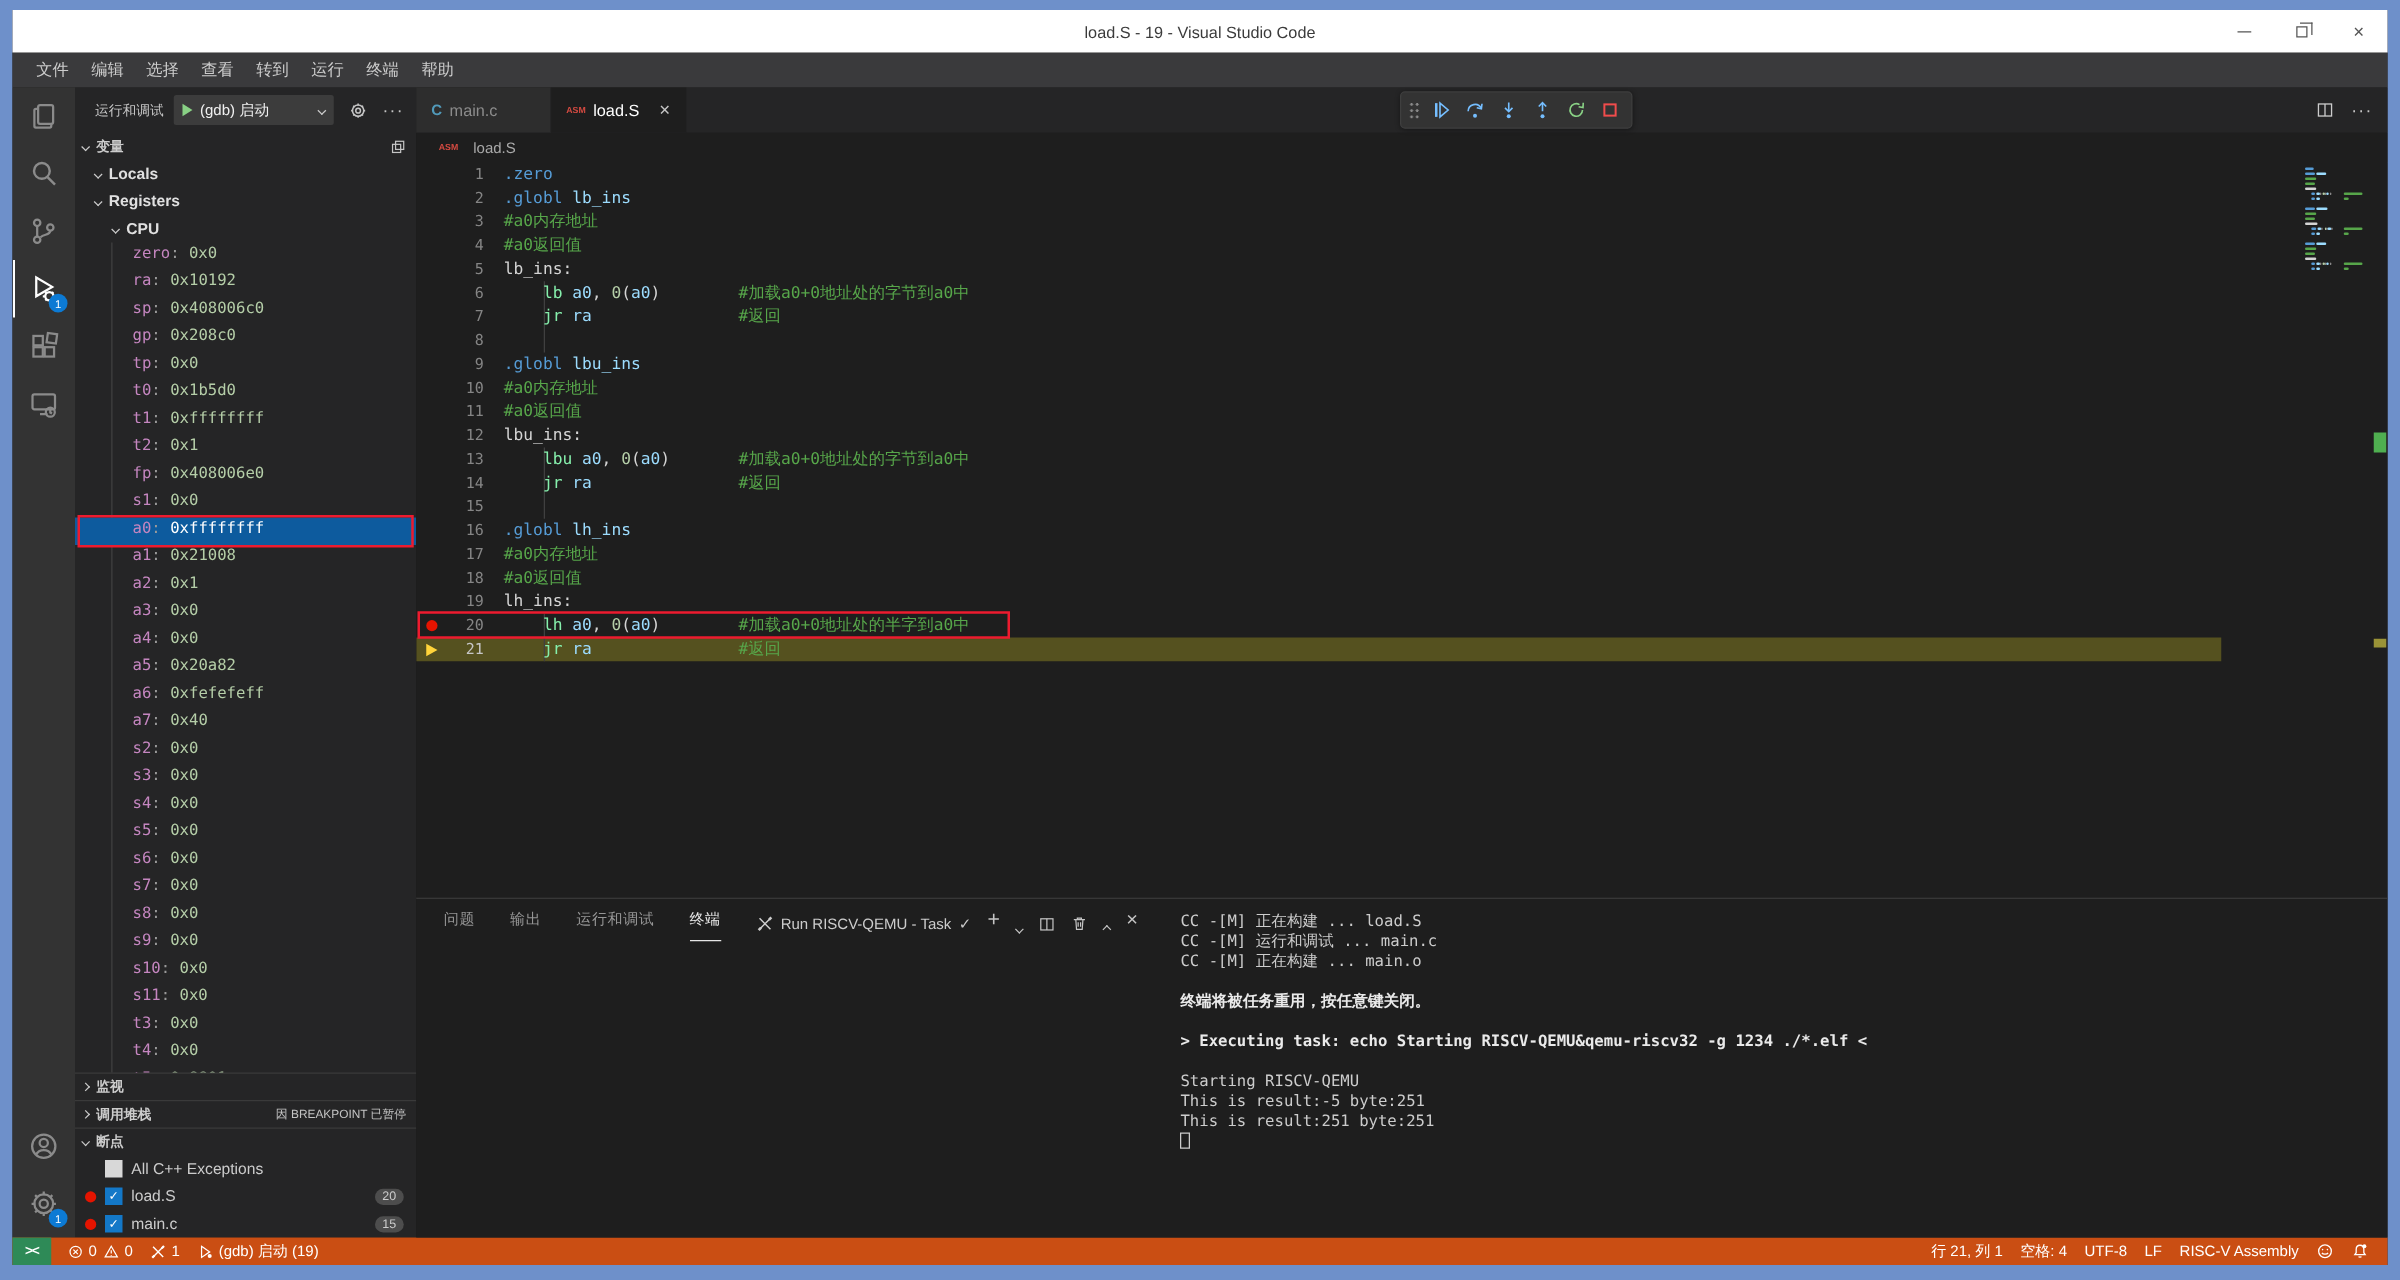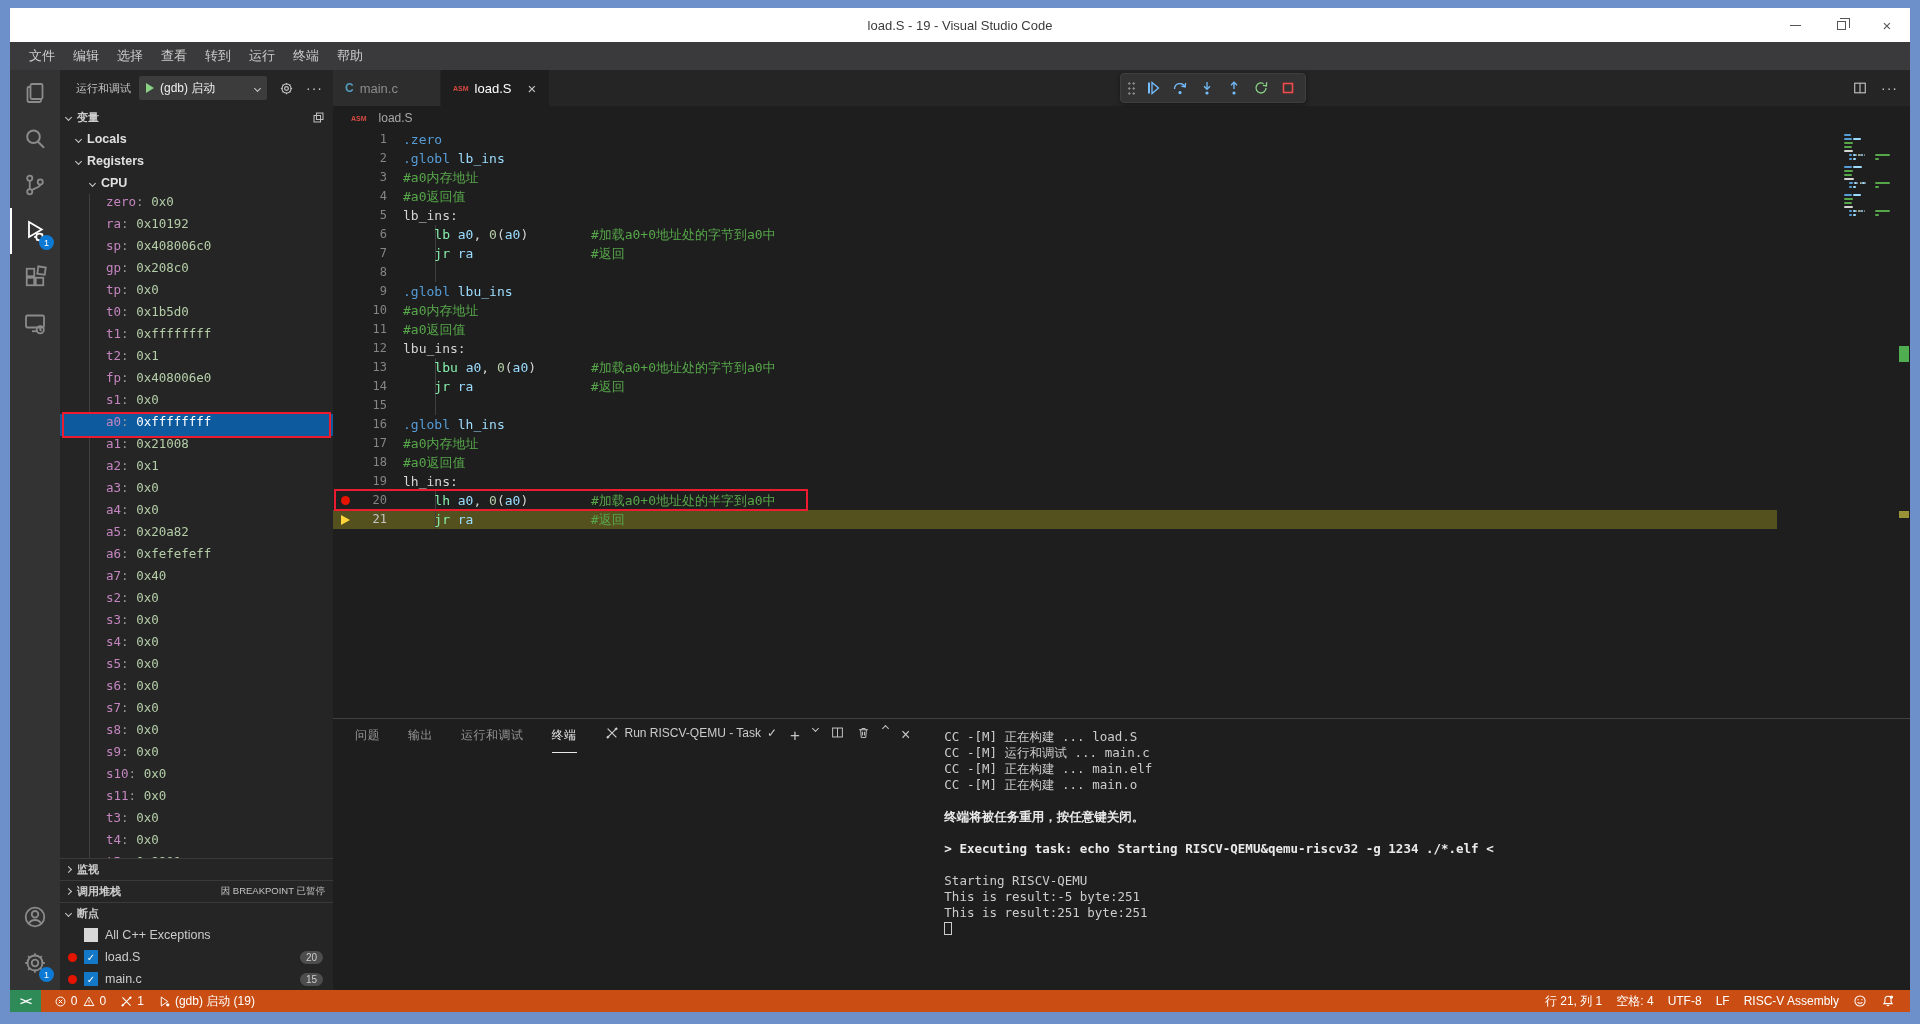--- a/index.html
+++ b/index.html
@@ -104,21 +104,21 @@
   .minimap { position:absolute; top:4px; right:14px; width:52px; height:100%; z-index:3; }
   .mm { position:absolute; height:2px; border-radius:1px; }
   .ovr-green { position:absolute; right:1px; top:216px; width:10px; height:16px; background:#4faf50; z-index:3; }
   .ovr-olive { position:absolute; right:1px; top:381px; width:10px; height:7px; background:#9a9337; z-index:3; }
 
   
   .panel { height:272px; flex:none; background:#1e1e1e; border-top:1px solid #404040; display:flex; flex-direction:row; }
   .panel-tabs { height:34px; display:flex; align-items:center; padding:0 12px 0 22px; flex:none; }
   .panel-tab { font-size:12px; color:#969696; margin-right:28px; height:100%; display:flex; align-items:center; border-bottom:1px solid transparent; letter-spacing:.5px; }
   .panel-tab.active { color:#e7e7e7; border-bottom-color:#e7e7e7; }
-  .panel-right { margin-left:auto; display:flex; align-items:flex-start; gap:13px; color:#c5c5c5; }
+  .panel-right { margin-left:auto; display:flex; align-items:flex-end; gap:13px; color:#c5c5c5; }
   .task-label { font-size:12px; display:flex; align-items:center; gap:6px; color:#cccccc; }
   .p-icon { display:flex; align-items:center; justify-content:center; color:#c5c5c5; font-size:14px; }
   .panel-content { flex:1; overflow:hidden; padding:10px 0 0 22px; font-family:"DejaVu Sans Mono",monospace; font-size:12.5px; line-height:16px; color:#cccccc; }
   .term-line { white-space:pre; min-height:16px; }
   .term-line.bold { font-weight:bold; color:#eaeaea; }
   .term-cursor { display:inline-block; width:8px; height:13px; border:1px solid #cccccc; vertical-align:-2px; }
 
   
   .statusbar { height:22px; background:#ca4e13; display:flex; align-items:center; color:#ffffff; font-size:12px; flex:none; }
   .sb-remote { height:100%; background:#2e8a57; display:flex; align-items:center; padding:0 10px; font-weight:bold; font-size:11px; margin-right:6px; letter-spacing:-1px; }
@@ -648,21 +648,20 @@
             </span>
             <span class="p-icon">
                   <span class="chev down" style="transform:rotate(-135deg);border-color:#c5c5c5;"></span>
                 </span>
             <span class="p-icon" style="font-size:16px;">×</span>
           </div>
         </div>
         <div class="panel-content">
               <div class="term-line">CC -[M] 正在构建 ... load.S</div>
               <div class="term-line">CC -[M] 运行和调试 ... main.c</div>
-              <div class="term-line">CC -[M] 正在构建 ... main.elf</div>
               <div class="term-line">CC -[M] 正在构建 ... main.o</div>
               <div class="term-line"></div>
               <div class="term-line bold">终端将被任务重用，按任意键关闭。</div>
               <div class="term-line"></div>
               <div class="term-line bold">&gt; Executing task: echo Starting RISCV-QEMU&amp;qemu-riscv32 -g 1234 ./*.elf &lt;</div>
               <div class="term-line"></div>
               <div class="term-line">Starting RISCV-QEMU</div>
               <div class="term-line">This is result:-5 byte:251</div>
               <div class="term-line">This is result:251 byte:251</div>
               <div class="term-line"><span class="term-cursor"></span></div>

